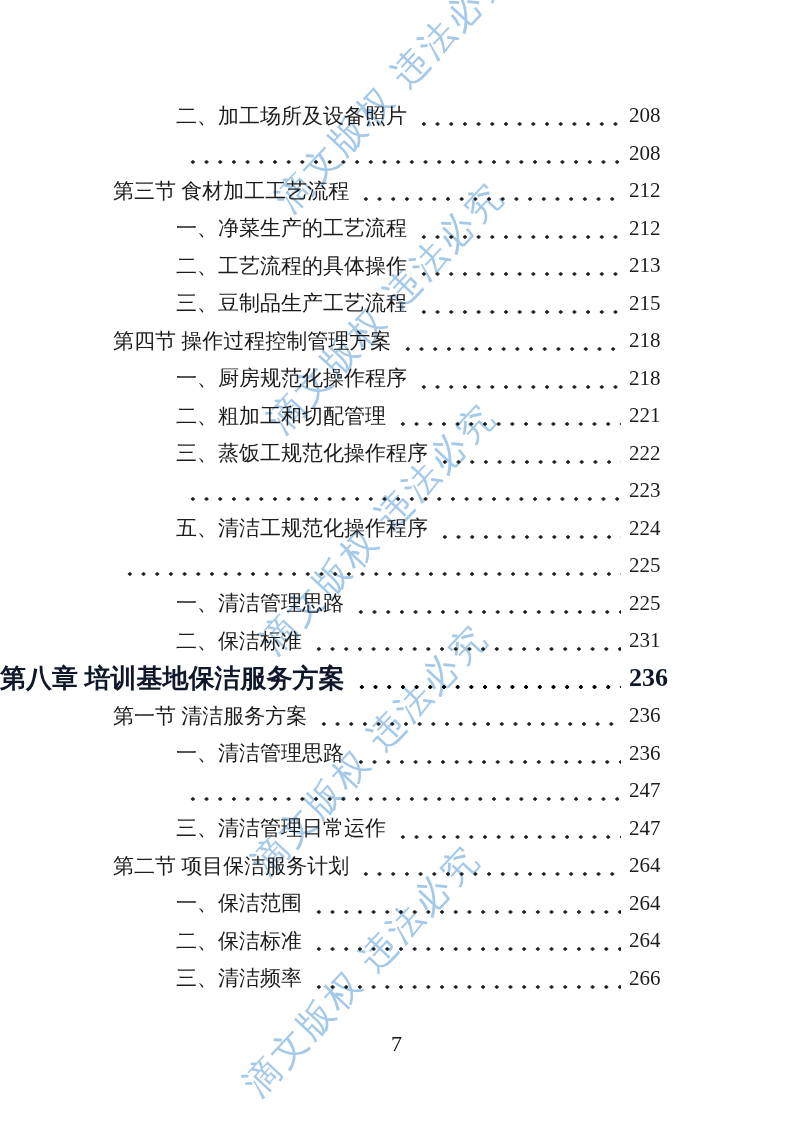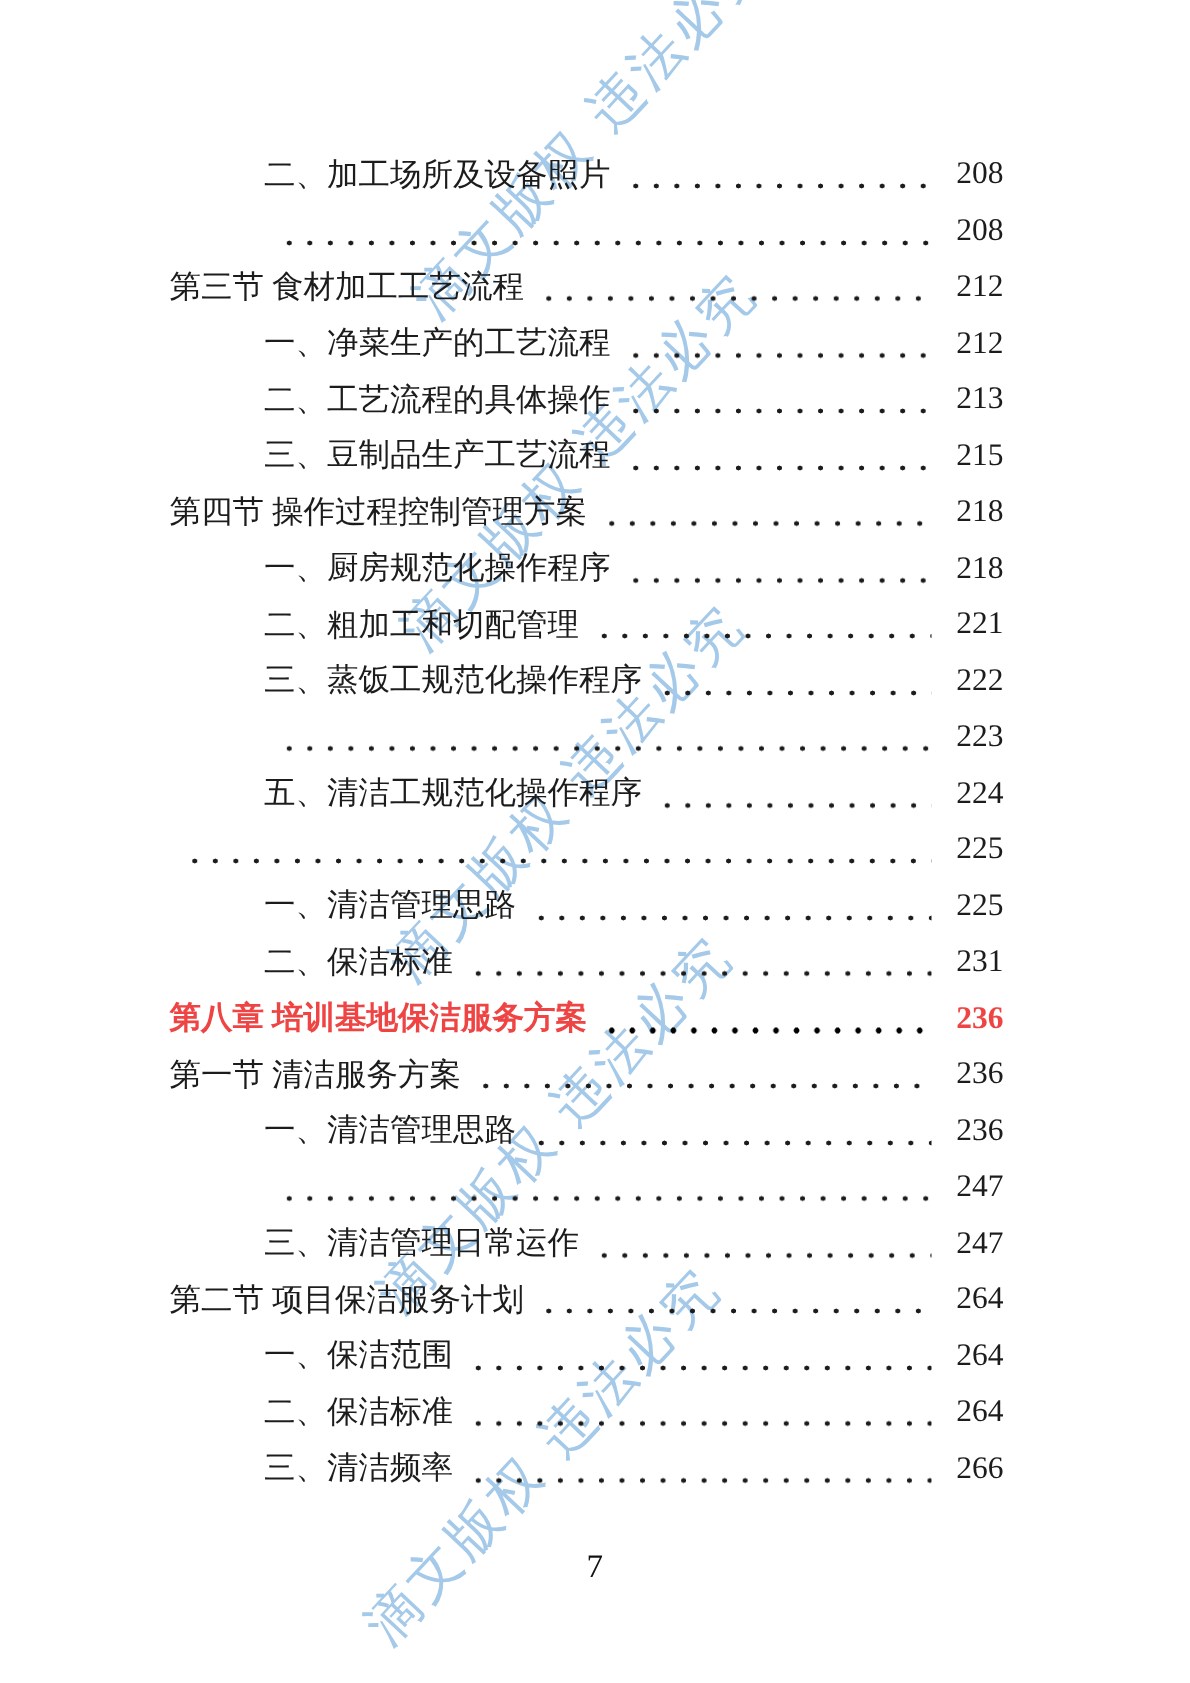--- a/index.html
+++ b/index.html
@@ -35,38 +35,38 @@
   .toc-row {
     display:flex;
     align-items:center;
     height:37.5px;
     padding-right:124px;
     font-size:21px;
     color:#1c1c1c;
   }
   .toc-row.item    { padding-left:176px; }
   .toc-row.section { padding-left:113px; }
-  .toc-row.chapter { padding-left:113px; font-weight:bold; font-size:21px; color:#ef4444; }
+  .toc-row.chapter { font-weight:bold; font-size:26px; color:#0f172a; }
   .toc-label { white-space:pre; }
   .toc-leader {
     flex:1;
     height:100%;
     margin-left:10px;
     margin-right:8px;
     background-image:radial-gradient(circle, #1c1c1c 1.5px, transparent 1.8px);
     background-size:13.7px 4px;
     background-repeat:repeat-x;
     background-position:0 25px;
   }
   .toc-row.chapter .toc-leader {
     background-image:radial-gradient(circle, #000 1.8px, transparent 2.1px);
   }
   .toc-page {
     min-width:40px;
-    text-align:right;
+    text-align:left;
   }
   
   .footer-page {
     position:absolute;
     left:0; right:0;
     top:1031px;
     text-align:center;
     font-size:22px;
     color:#111;
   }

